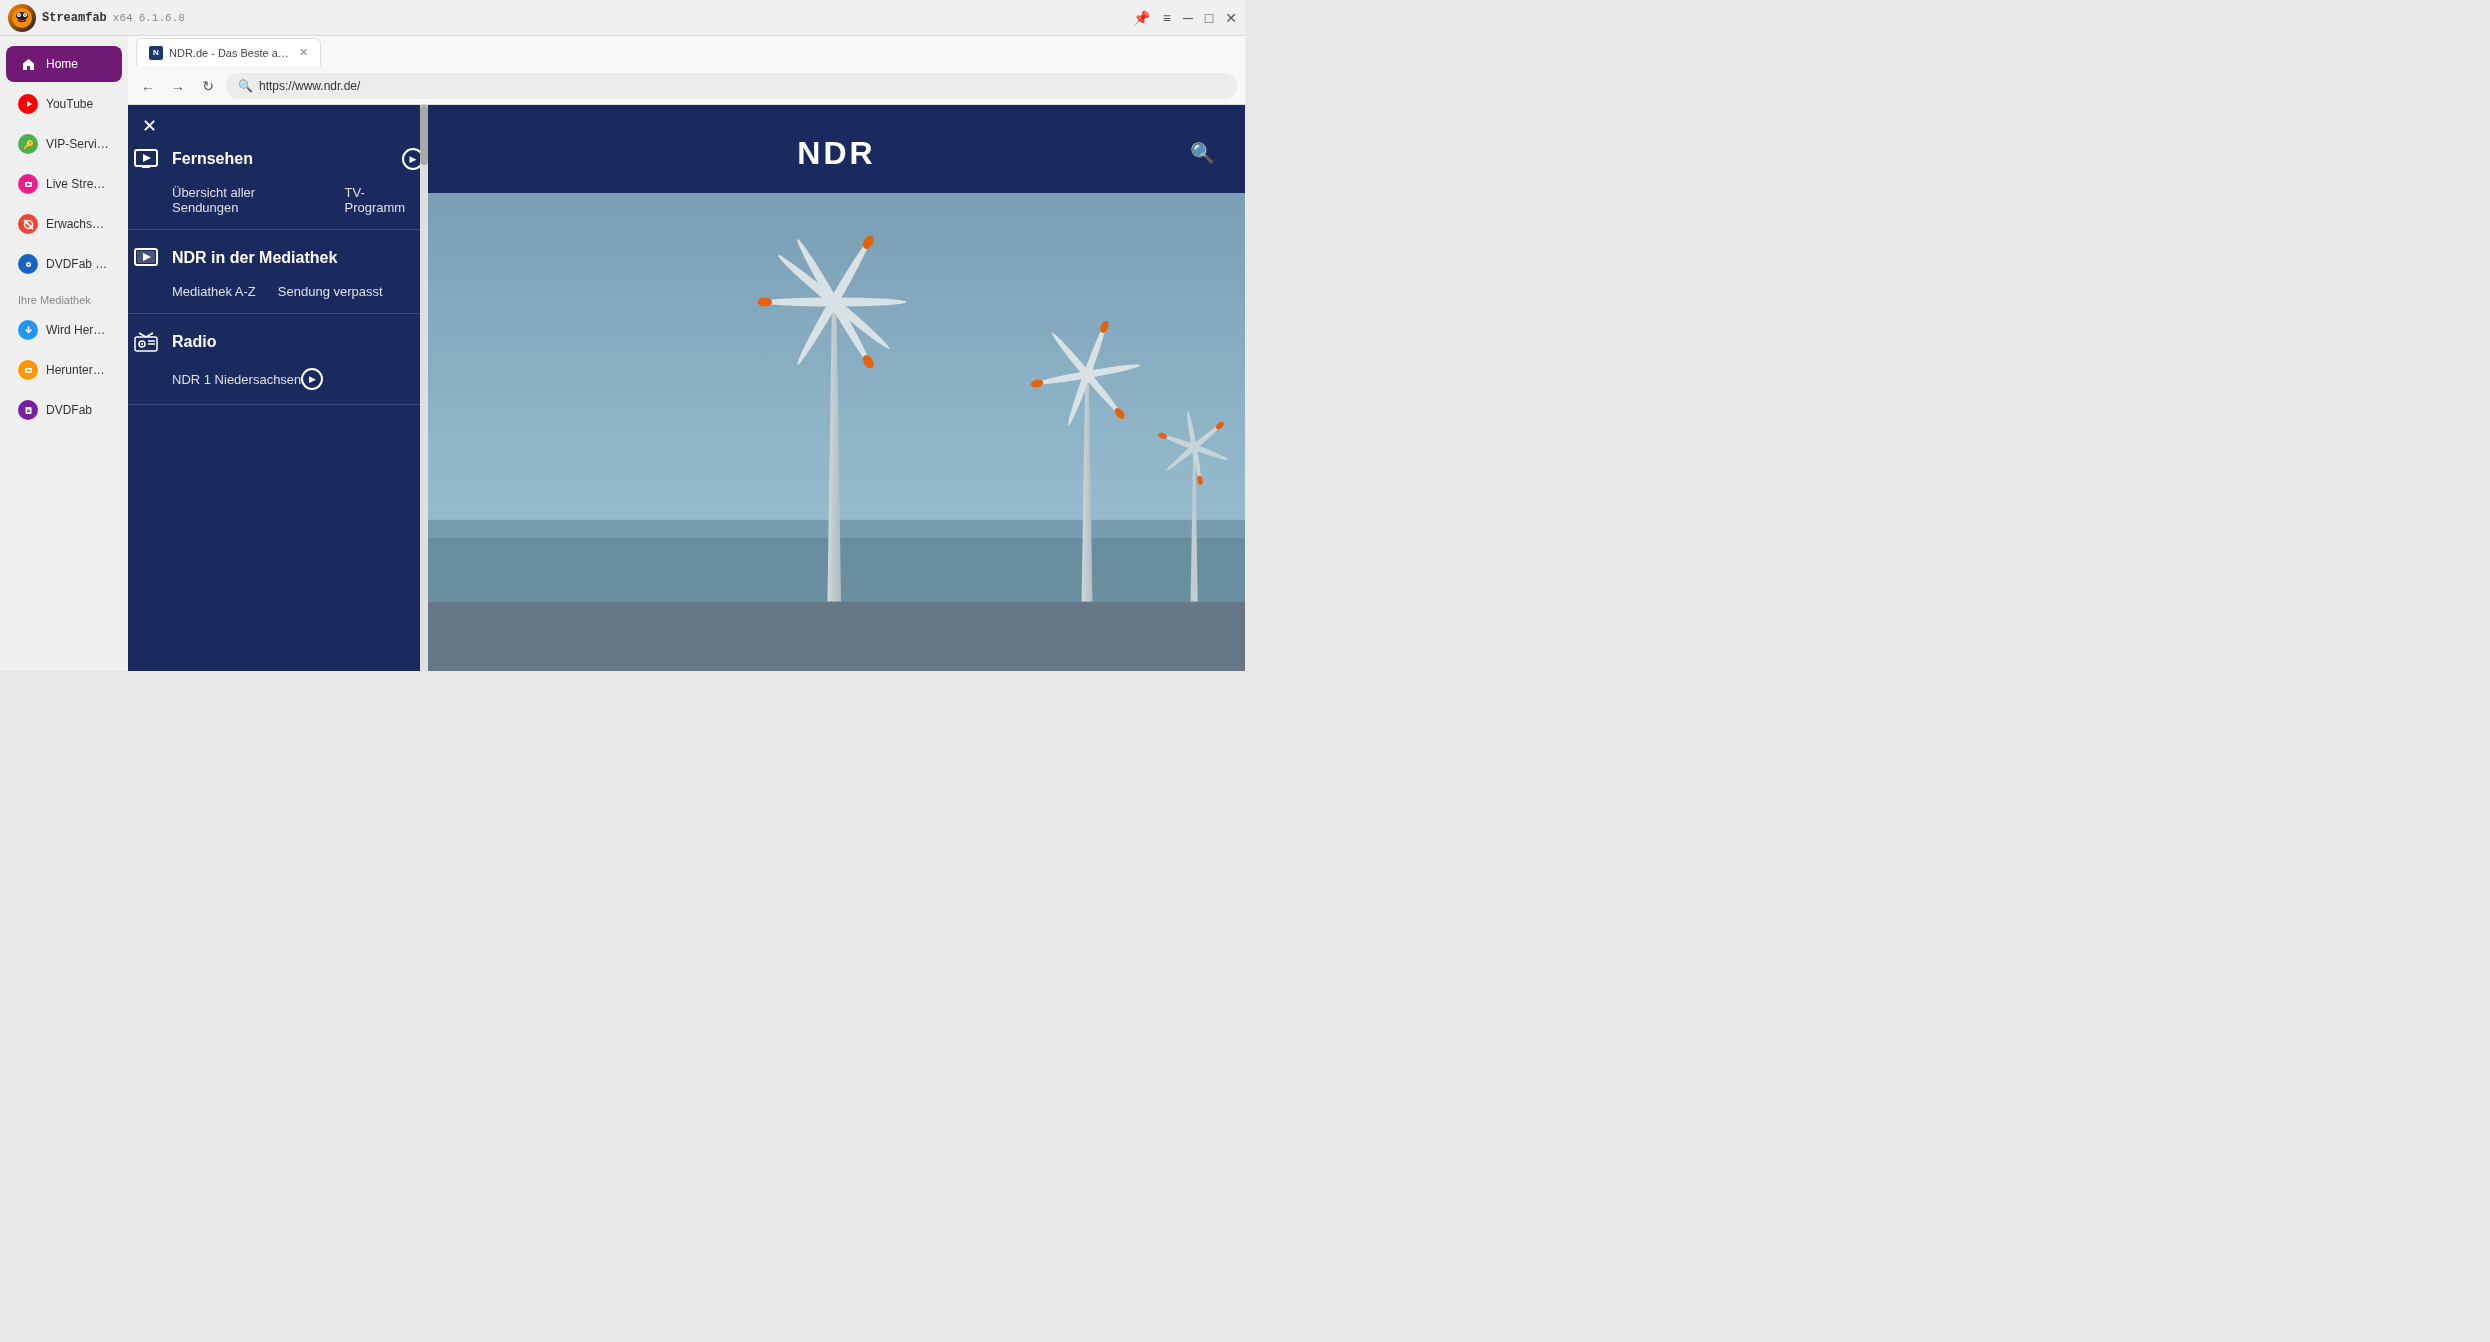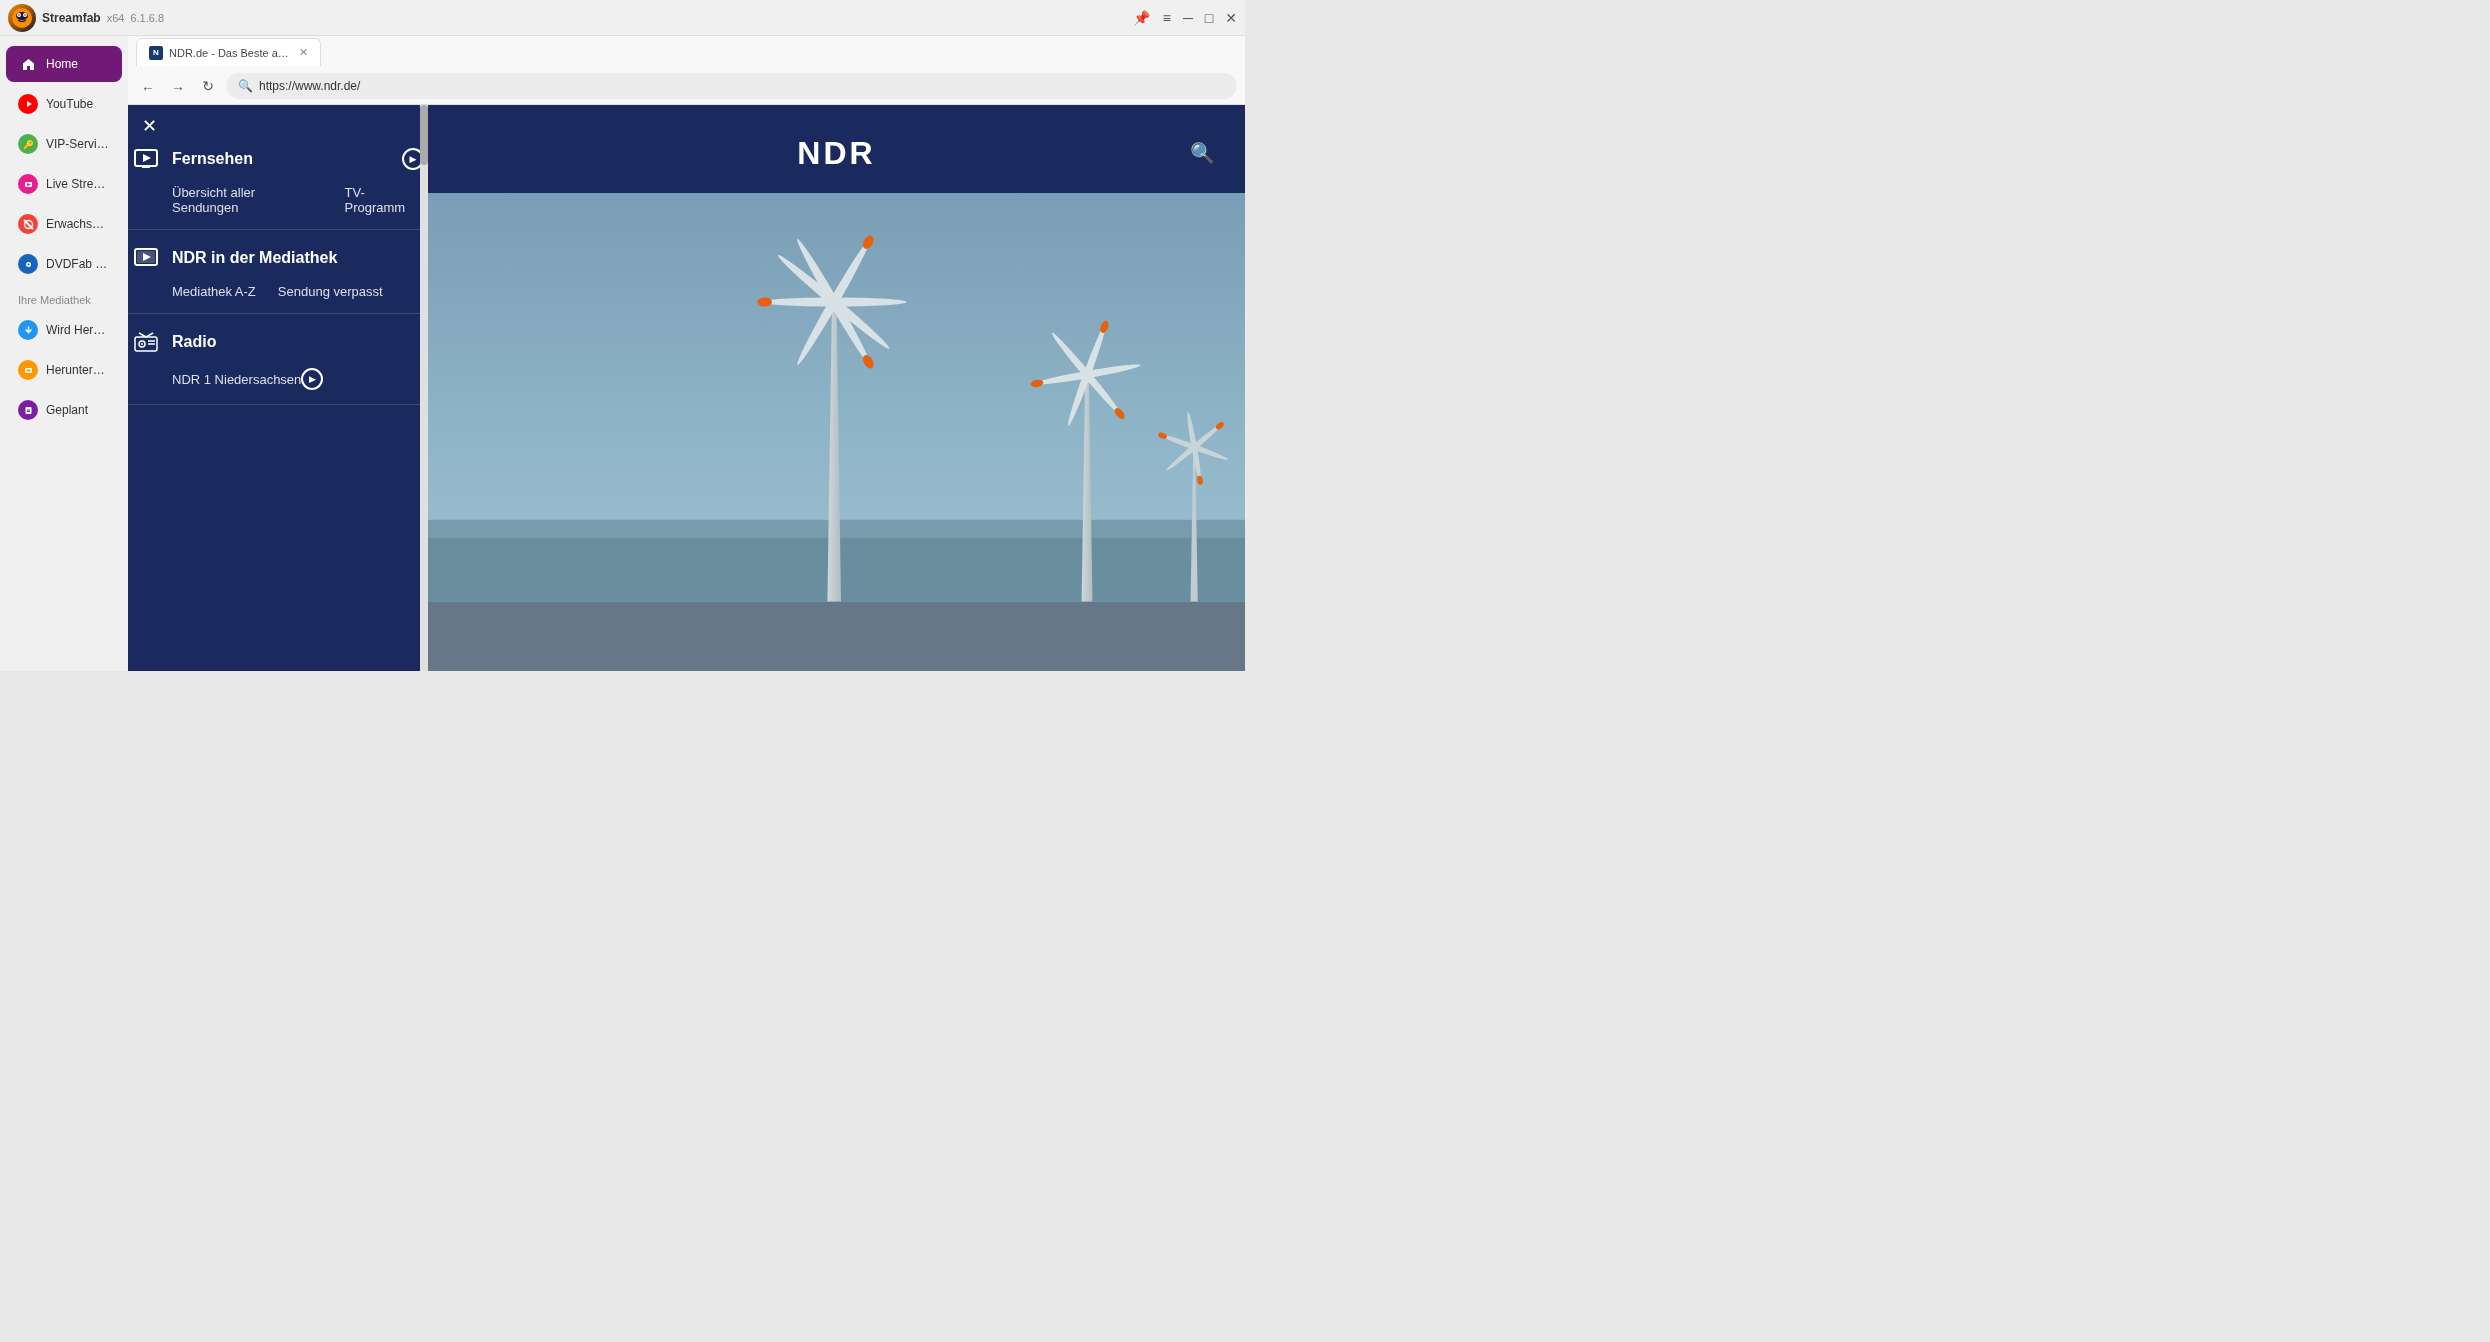--- a/index.html
+++ b/index.html
@@ -20,20 +20,21 @@
       display: flex;
       align-items: center;
       justify-content: space-between;
       padding: 0 8px;
       border-bottom: 1px solid #ddd;
     }
     .titlebar-left {
       display: flex;
       align-items: center;
       gap: 6px;
+      font-family: Liberation Mono, monospace;
     }
     .titlebar-logo {
       width: 28px;
       height: 28px;
       border-radius: 50%;
       background: linear-gradient(135deg, #ff8c00, #1a1a2e);
       display: flex;
       align-items: center;
       justify-content: center;
       font-size: 14px;
@@ -492,21 +493,21 @@
 
     <div class="sidebar-item">
       <div class="sidebar-icon icon-planned">
         <svg width="13" height="13" viewBox="0 0 13 13">
           <circle cx="6.5" cy="6.5" r="6" fill="#7b1fa2"></circle>
           <rect x="3.5" y="3" width="6" height="7" rx="1" fill="white"></rect>
           <line x1="5" y1="6" x2="8" y2="6" stroke="#7b1fa2" stroke-width="1"></line>
           <line x1="5" y1="7.5" x2="8" y2="7.5" stroke="#7b1fa2" stroke-width="1"></line>
         </svg>
       </div>
-      <span class="sidebar-item-label">Geplant</span>
+      <span class="sidebar-item-label">DVDFab</span>
     </div>
 
   </div>
 
   <div class="content-area">
 
     <div class="browser-chrome">
 
       <div class="tab-bar">
         <div class="tab active">

